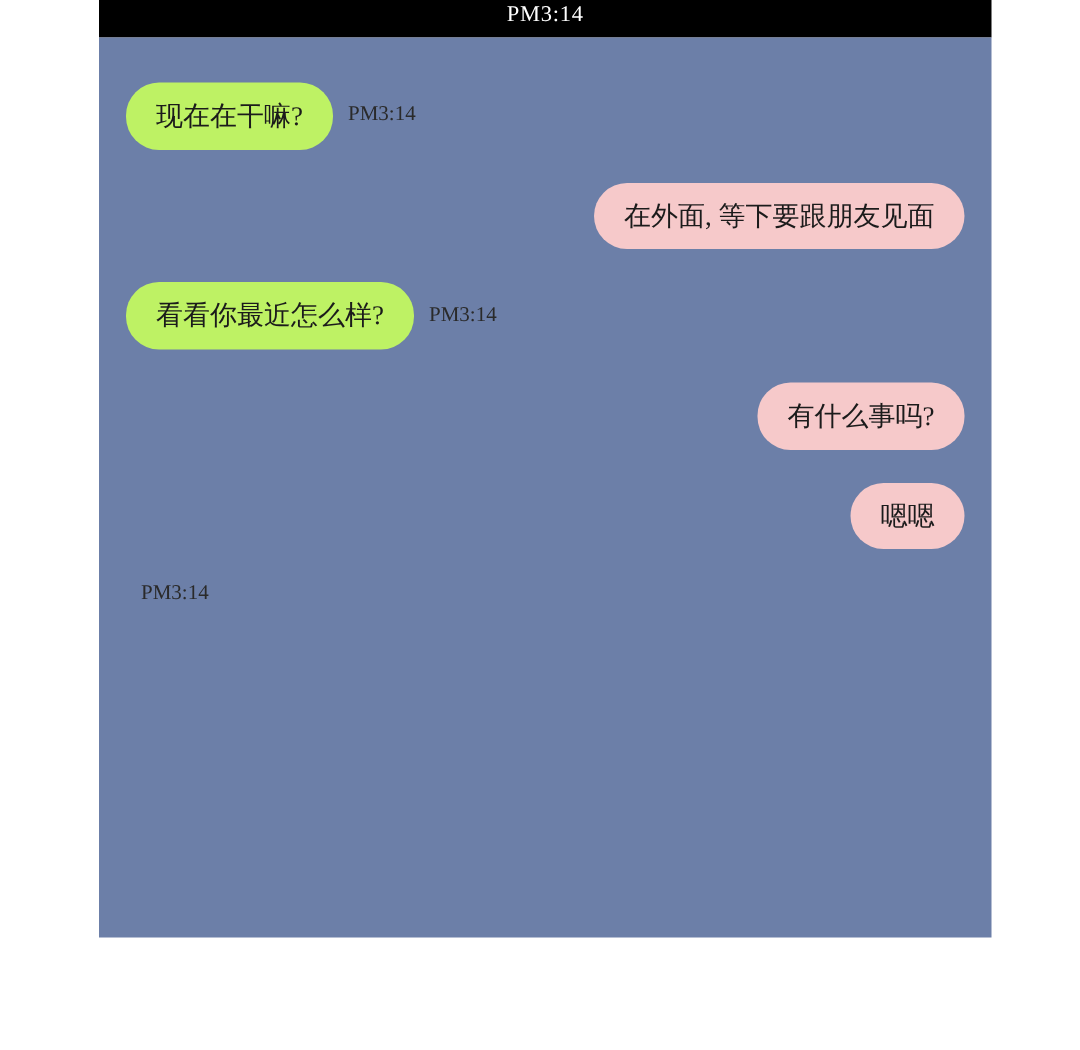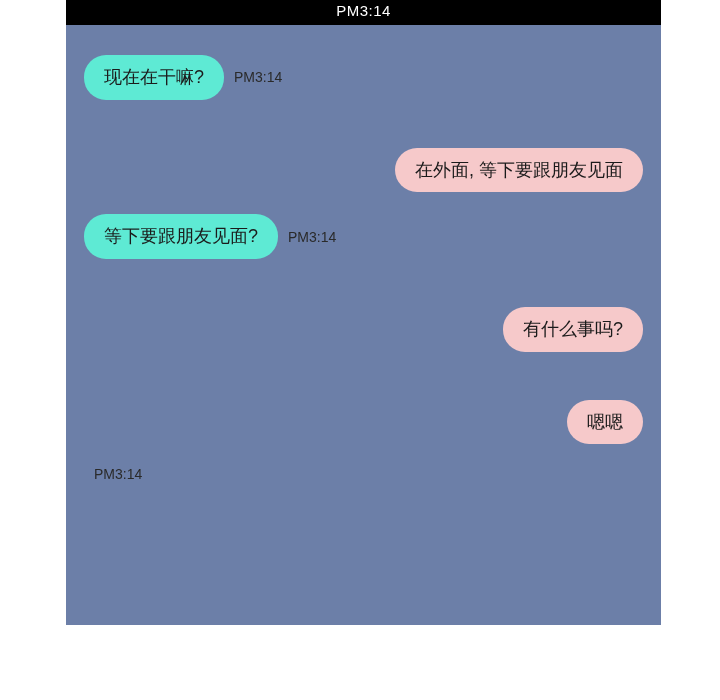--- a/index.html
+++ b/index.html
@@ -11,20 +11,21 @@
     width: 720px;
     height: 700px;
     font-family: "Liberation Sans", sans-serif;
     overflow: hidden;
   }
   .screen {
     position: relative;
     width: 720px;
     height: 700px;
     background: #ffffff;
+    font-family: Liberation Serif, serif;
   }
   .topbar {
     position: absolute;
     left: 66px;
     top: 0;
     width: 595px;
     height: 25px;
     background: #000000;
     color: #ffffff;
     font-size: 15px;
@@ -64,25 +65,24 @@
     max-width: 430px;
     border-radius: 22px;
     padding: 12px 20px;
     font-size: 18px;
     line-height: 1.15;
     color: #1b1b1b;
     box-sizing: border-box;
     white-space: nowrap;
   }
   .bubble.incoming {
-    background: #5eead4;
+    background: #bef264;
   }
   .bubble.outgoing {
     background: #f6c9ca;
-    margin-top: 26px;
   }
   .time {
     font-size: 14px;
     color: #2a2a2a;
     margin: 0 10px;
     white-space: nowrap;
   }
   .spacer-bottom {
     height: 6px;
   }
@@ -101,21 +101,21 @@
     <div class="row left">
       <div class="bubble incoming">现在在干嘛?</div>
       <div class="time">PM3:14</div>
     </div>
 
     <div class="row right">
       <div class="bubble outgoing">在外面, 等下要跟朋友见面</div>
     </div>
 
     <div class="row left">
-      <div class="bubble incoming">等下要跟朋友见面?</div>
+      <div class="bubble incoming">看看你最近怎么样?</div>
       <div class="time">PM3:14</div>
     </div>
 
     <div class="row right">
       <div class="bubble outgoing">有什么事吗?</div>
     </div>
 
     <div class="row right">
       <div class="bubble outgoing">嗯嗯</div>
     </div>

